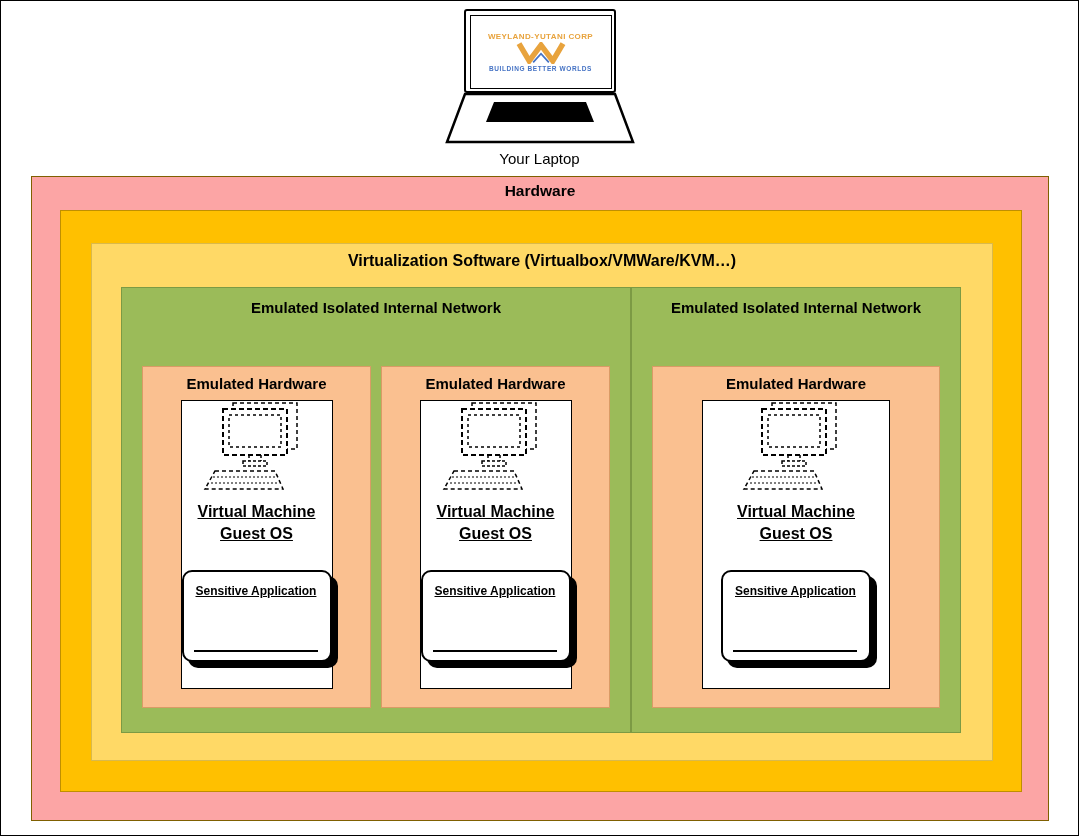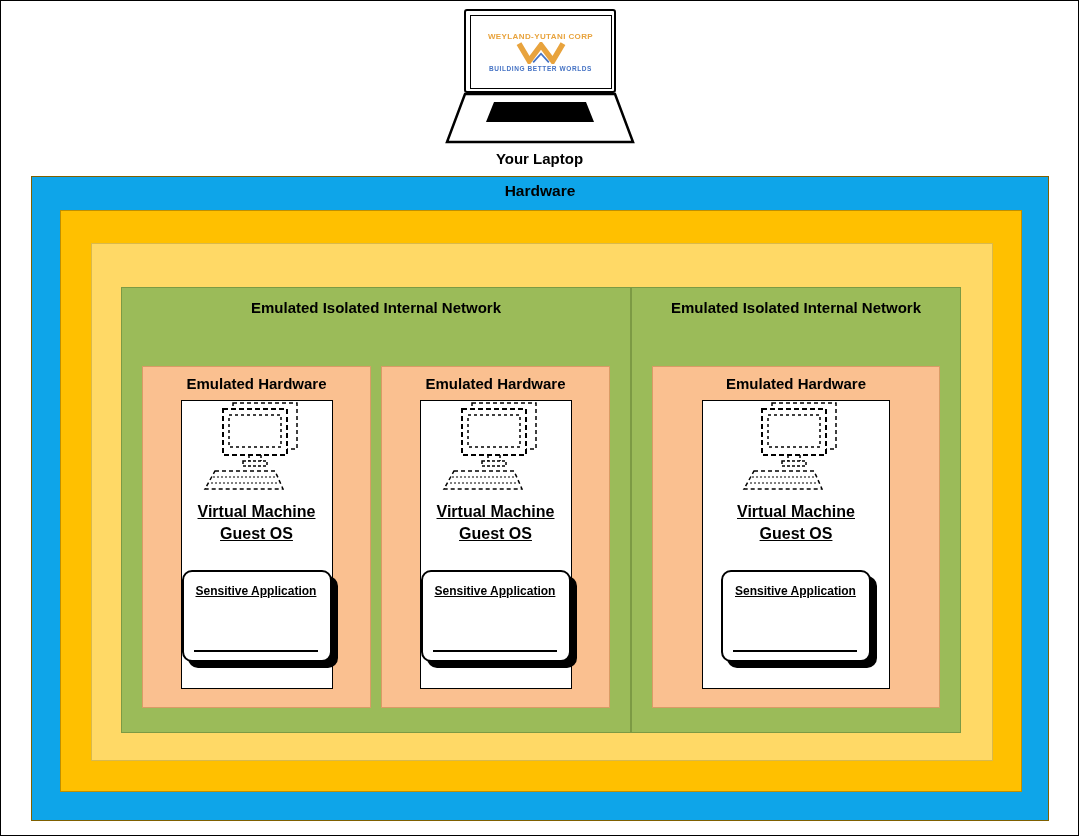--- a/index.html
+++ b/index.html
@@ -11,27 +11,27 @@
   
   .laptop{position:absolute;top:8px;left:50%;transform:translateX(-50%);
     width:192px;display:flex;flex-direction:column;align-items:center;}
   .laptop-screen{width:152px;height:84px;border:2px solid #000;border-radius:3px;
     background:#fff;padding:4px;box-sizing:border-box;}
   .laptop-screen-inner{width:100%;height:100%;border:1px solid #000;
     display:flex;flex-direction:column;align-items:center;justify-content:center;gap:1px;}
   .logo-company{font-size:8px;font-weight:700;letter-spacing:.4px;color:#E8A33D;white-space:nowrap;}
   .logo-tagline{font-size:6.5px;font-weight:700;letter-spacing:.6px;color:#4472C4;white-space:nowrap;}
   .laptop-base{display:block;margin-top:-1px;}
-  .laptop-label{margin-top:6px;font-size:15px;font-weight:700;color:#000;text-align:right;}
+  .laptop-label{margin-top:6px;font-size:15px;font-weight:400;color:#000;text-align:right;}
 
   
   .layer-title{font-weight:700;color:#000;text-align:center;}
 
   .hardware{position:absolute;left:30px;top:175px;width:1018px;height:645px;
-    background:#0ea5e9;border:1px solid #7F6000;box-sizing:border-box;}
+    background:#fca5a5;border:1px solid #7F6000;box-sizing:border-box;}
   .hardware>.layer-title{padding-top:5px;font-size:15.5px;}
 
   .hostos{position:absolute;left:28px;right:26px;top:33px;bottom:28px;
     background:#FFC000;border:1px solid #BF8F00;box-sizing:border-box;}
   .hostos>.layer-title{padding-top:8px;font-size:16px;}
 
   .virt{position:absolute;left:30px;right:28px;top:32px;bottom:30px;
     background:#FFD966;border:1px solid #D9B94C;box-sizing:border-box;}
   .virt>.layer-title{padding-top:8px;font-size:16px;}
 
@@ -84,20 +84,21 @@
     </svg>
     <div class="laptop-label">Your Laptop</div>
   </div>
 
   <div class="hardware">
     <div class="layer-title">Hardware</div>
 
     <div class="hostos">
 
       <div class="virt">
+        <div class="layer-title">Virtualization Software (Virtualbox/VMWare/KVM…)</div>
 
         <div class="networks">
 
           <div class="network network-left">
             <div class="net-title">Emulated Isolated Internal Network</div>
             <div class="machines">
 
               <div class="machine">
                 <div class="mach-title">Emulated Hardware</div>
                 <div class="vm">

